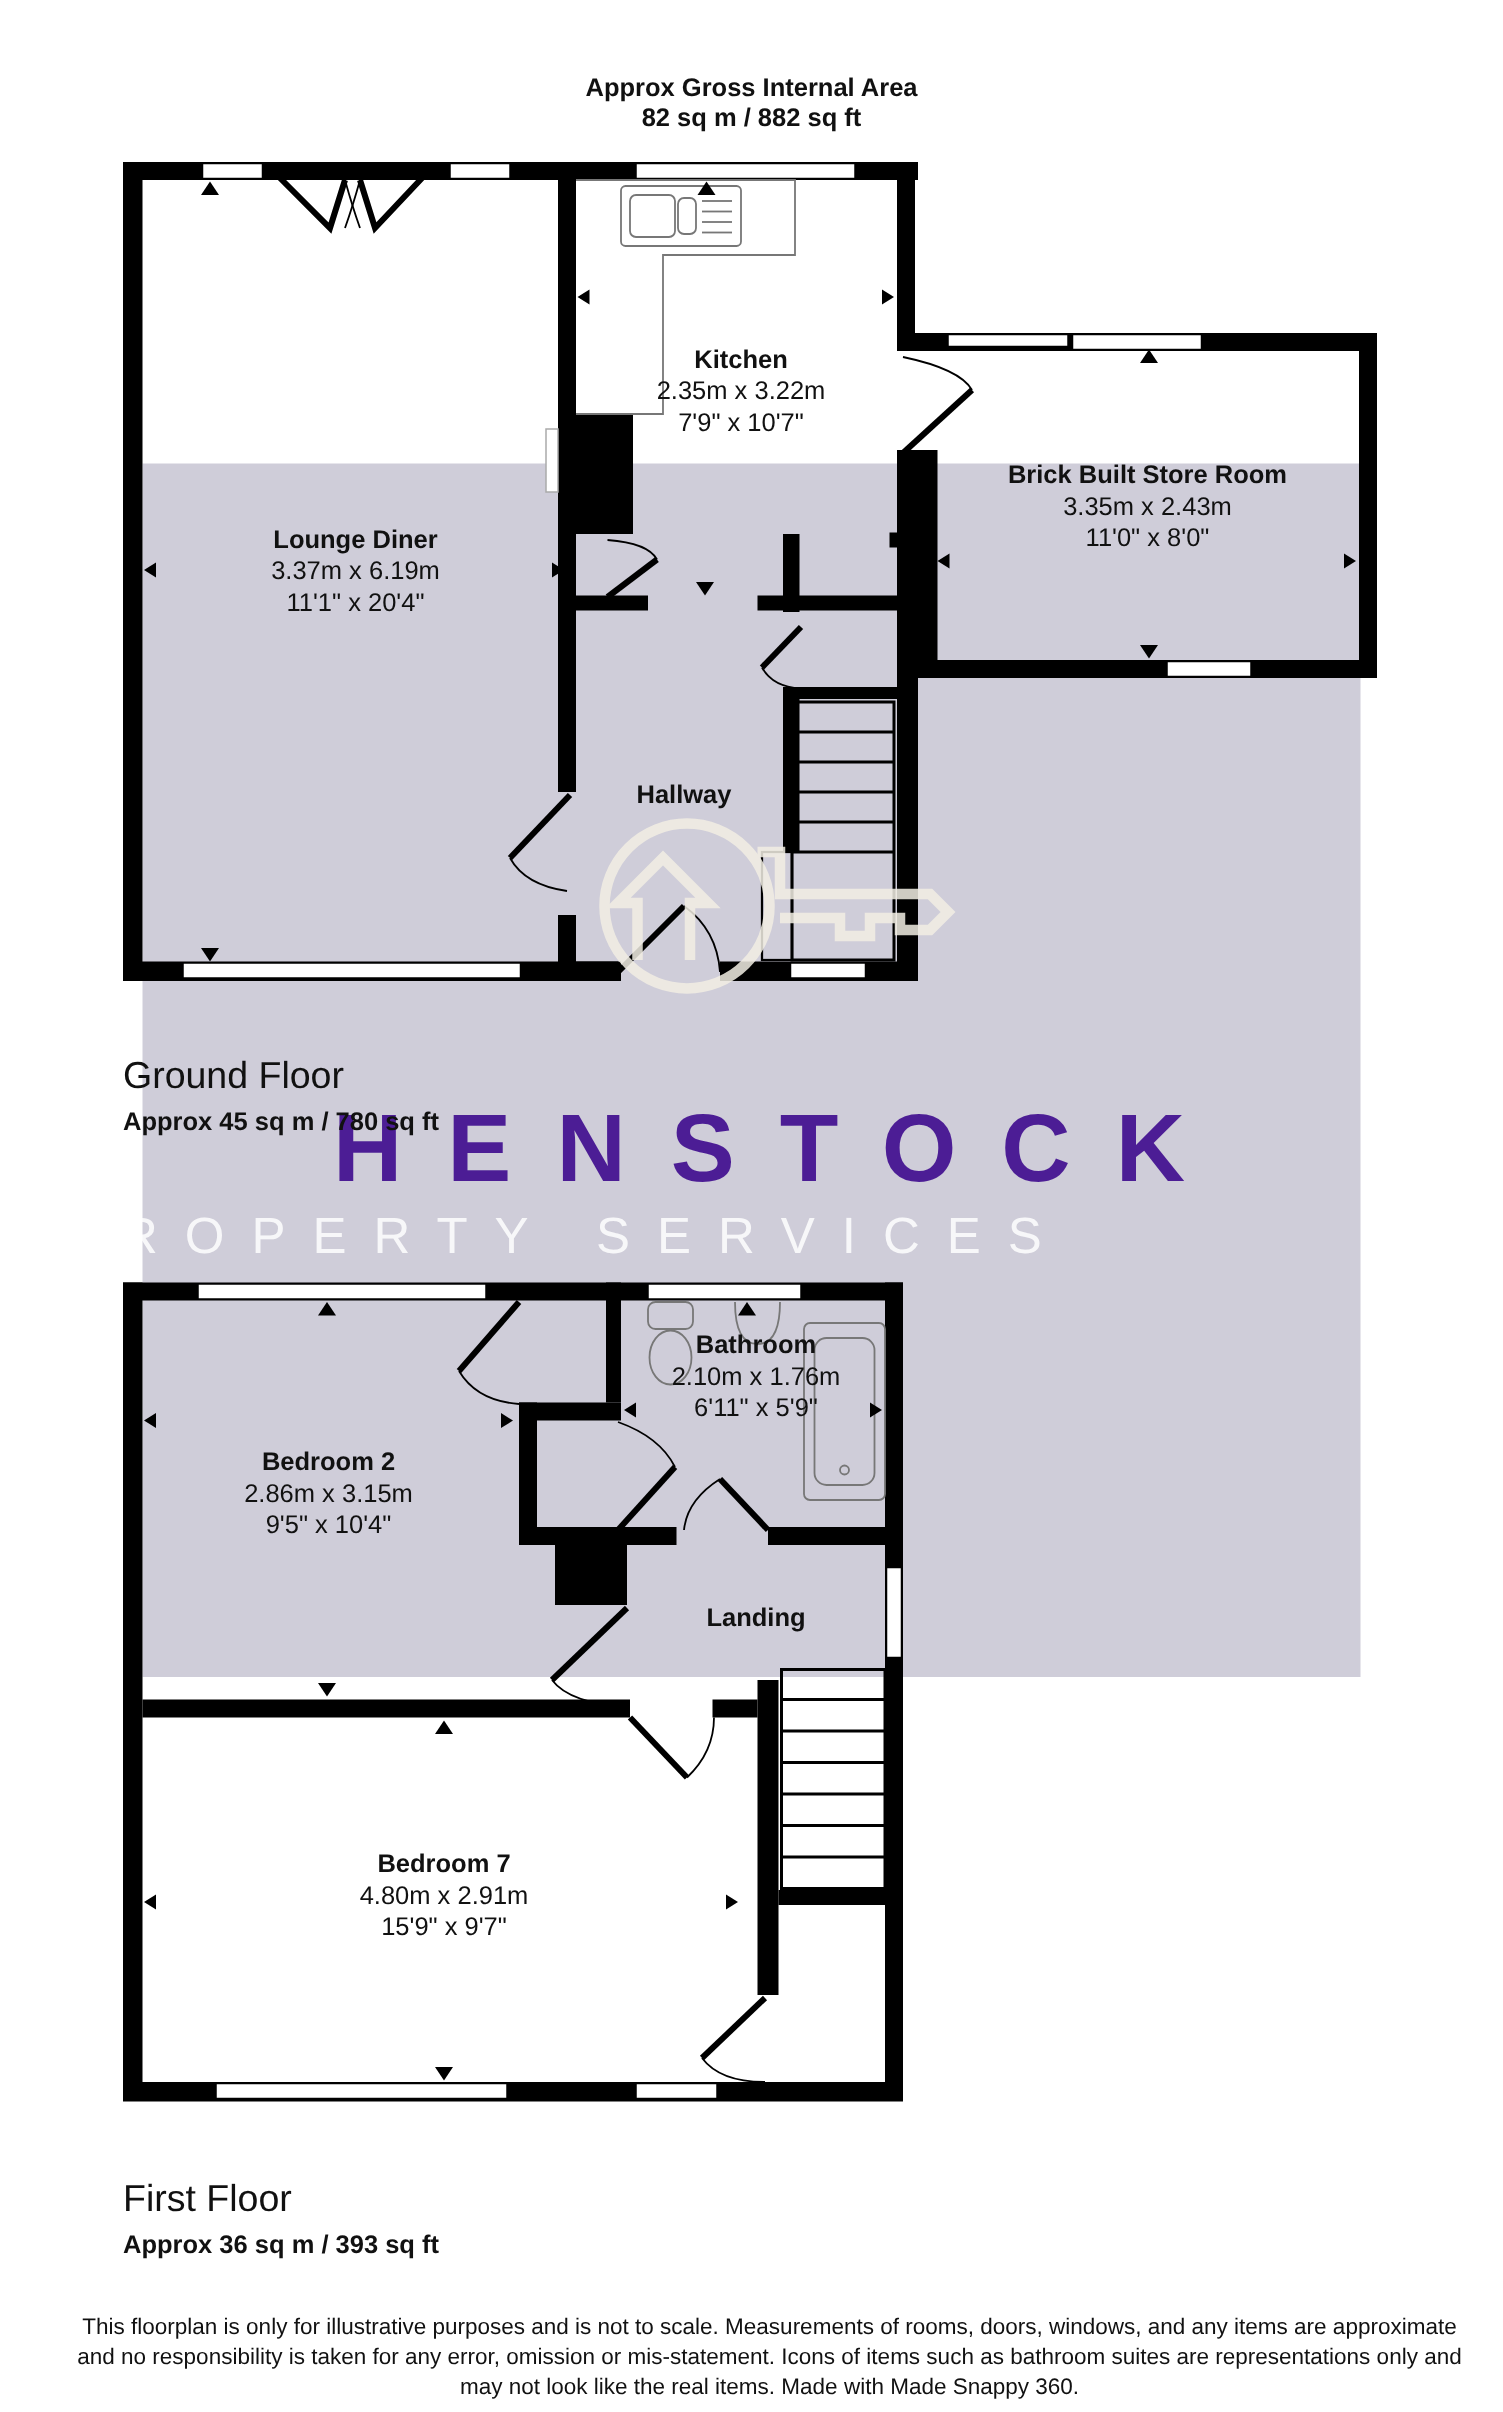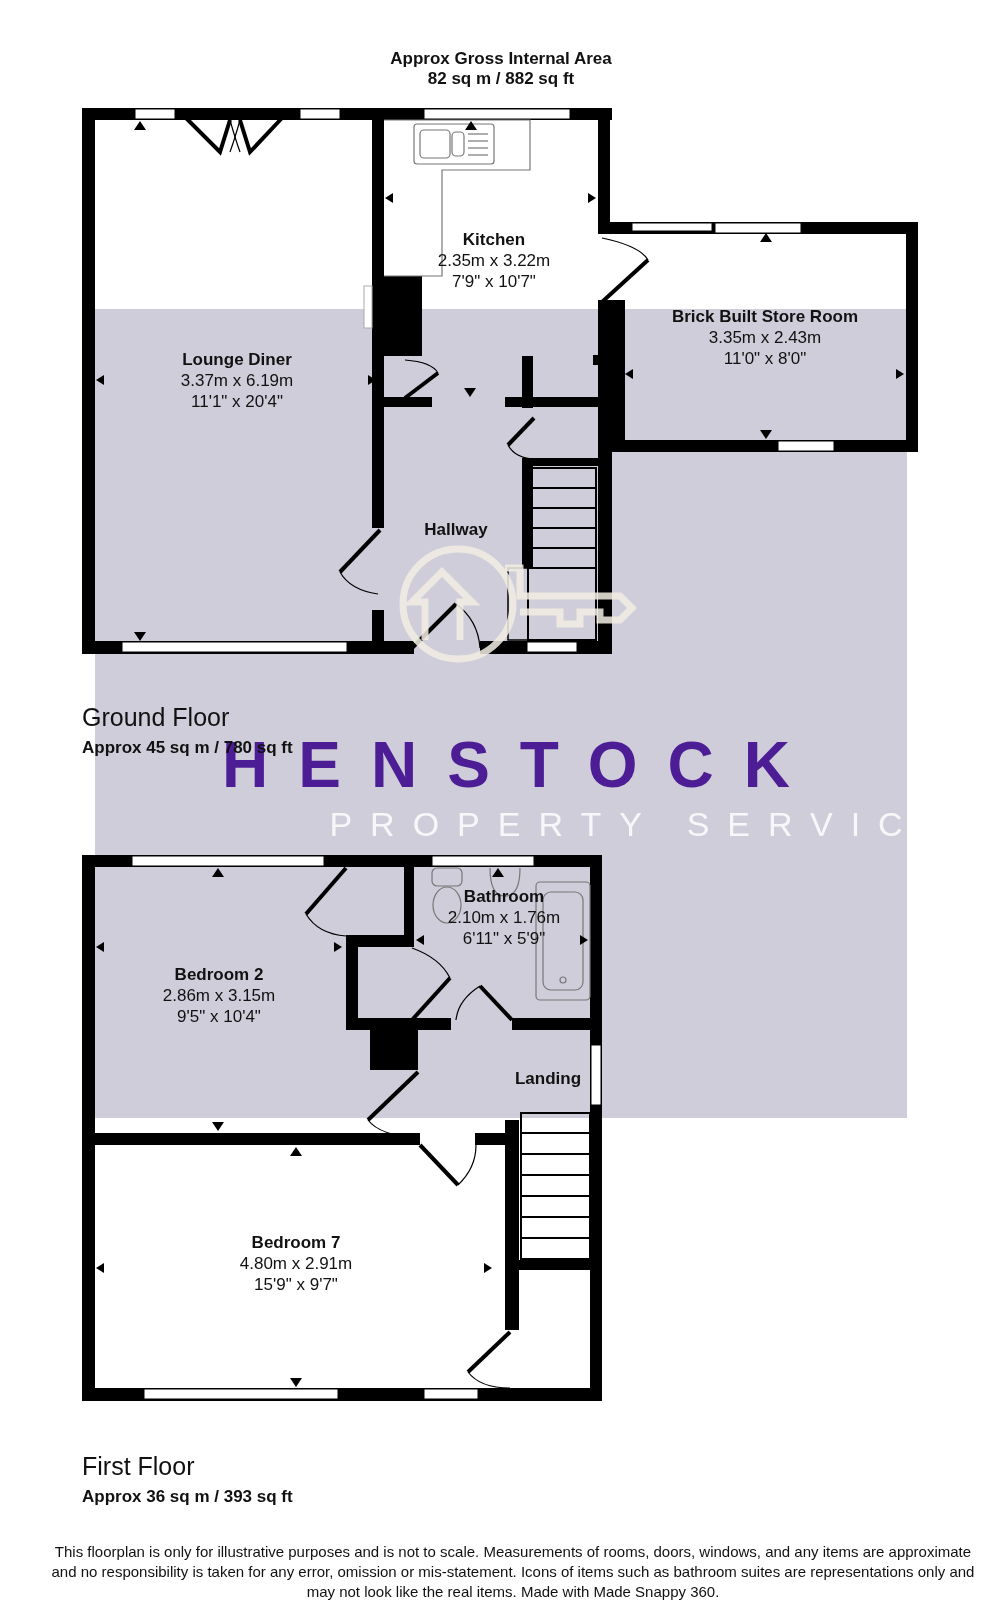--- a/index.html
+++ b/index.html
@@ -7,21 +7,21 @@
   .abs { position:absolute; }
   .title { left:0; width:1002px; top:4px; text-align:center; font-weight:bold; font-size:17px; line-height:20px;margin-top:45px; }
   .overlay { left:95px; top:309px; width:812px; height:809px; background:#cfcdd9; }
   .plan { position:absolute; left:0; top:0; width:1002px; height:1608px; }
   .room-label { position:absolute; text-align:center; font-size:17px; line-height:21px; transform:translateX(-50%); white-space:nowrap; }
   .room-label .name { font-weight:bold; display:block; }
   .room-label .dim { display:block; }
   .floor-title { font-size:25px; left:82px; }
   .floor-area { font-size:17px; font-weight:bold; left:82px; }
   .wm-main { left:0; width:1002px; top:728px; text-align:center; font-size:64px; font-weight:bold; letter-spacing:30px; color:#4c1d95; text-indent:40px; }
-  .wm-sub { left:0; width:1002px; top:805px; text-align:right; font-size:34px; letter-spacing:18px; color:#ffffff; opacity:0.85; text-indent:40px; }
+  .wm-sub { left:0; width:1002px; top:805px; text-align:left; font-size:34px; letter-spacing:18px; color:#ffffff; opacity:0.85; text-indent:40px; }
   .disclaimer { left:0; width:1002px; top:1542px; text-align:center; font-size:15px; line-height:20px; color:#111;padding-left:12px; }
 </style>
 </head>
 <body>
 
 <div class="abs title">
   <div>Approx Gross Internal Area</div>
   <div>82 sq m / 882 sq ft</div>
 </div>
 
@@ -239,21 +239,21 @@
 <div class="room-label" style="left:219px;top:964px;">
   <span class="name">Bedroom 2</span>
   <span class="dim">2.86m x 3.15m</span>
   <span class="dim">9'5" x 10'4"</span>
 </div>
 <div class="room-label" style="left:504px;top:886px;">
   <span class="name">Bathroom</span>
   <span class="dim">2.10m x 1.76m</span>
   <span class="dim">6'11" x 5'9"</span>
 </div>
-<div class="room-label" style="left:504px;top:1068px;margin-left:44px;">
+<div class="room-label" style="left:504px;top:1068px;">
   <span class="name">Landing</span>
 </div>
 <div class="room-label" style="left:296px;top:1232px;">
   <span class="name">Bedroom 7</span>
   <span class="dim">4.80m x 2.91m</span>
   <span class="dim">15'9" x 9'7"</span>
 </div>
 
 <div class="abs wm-main">HENSTOCK</div>
 <div class="abs wm-sub">PROPERTY SERVICES</div>

